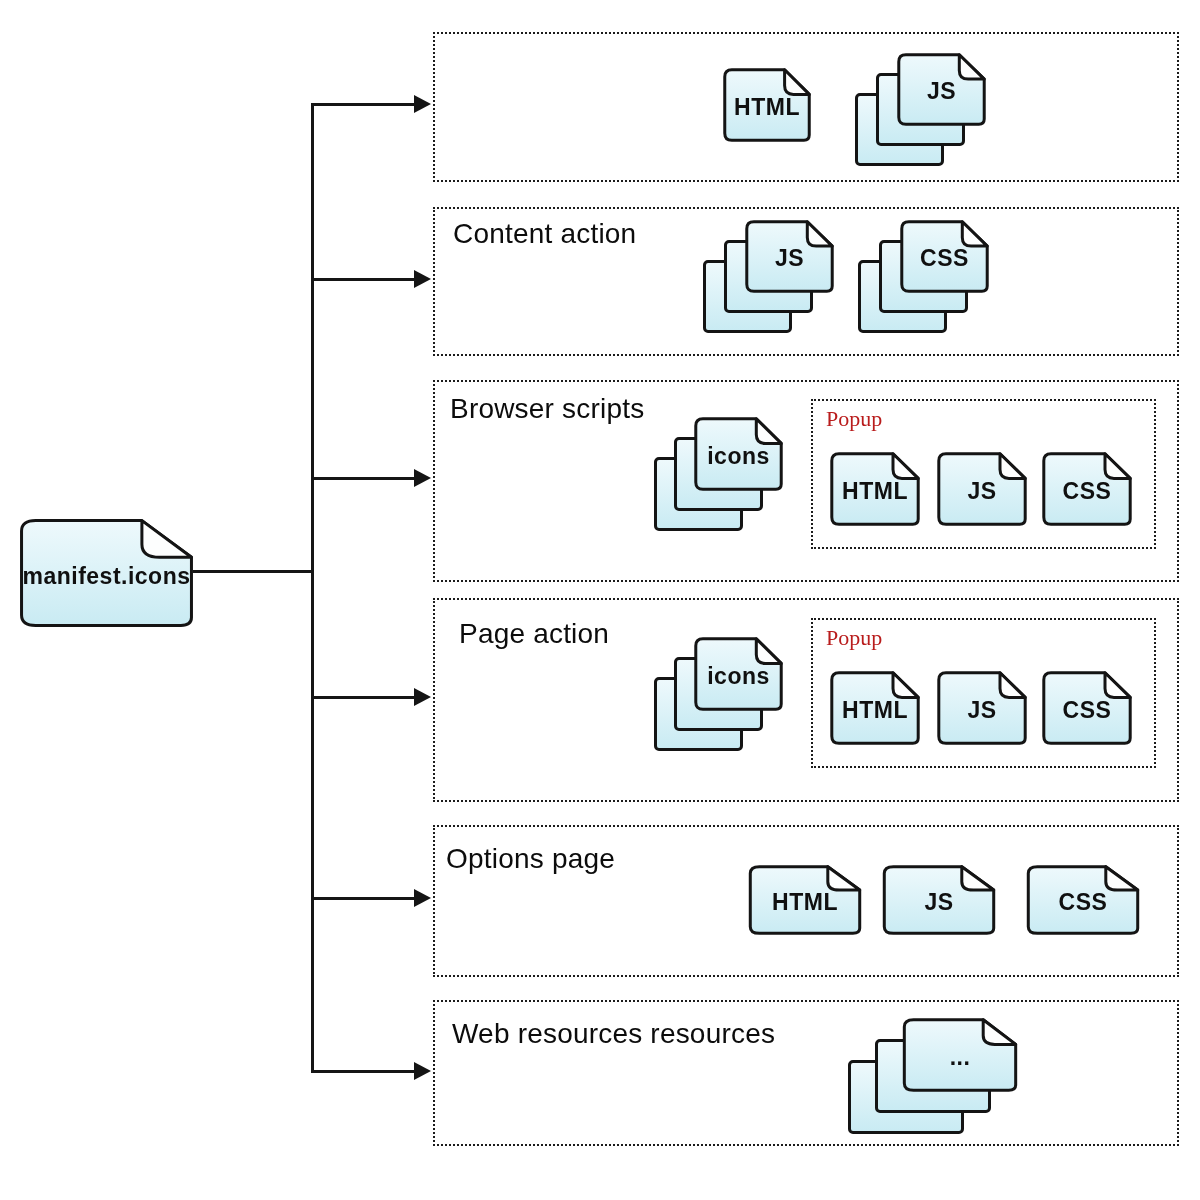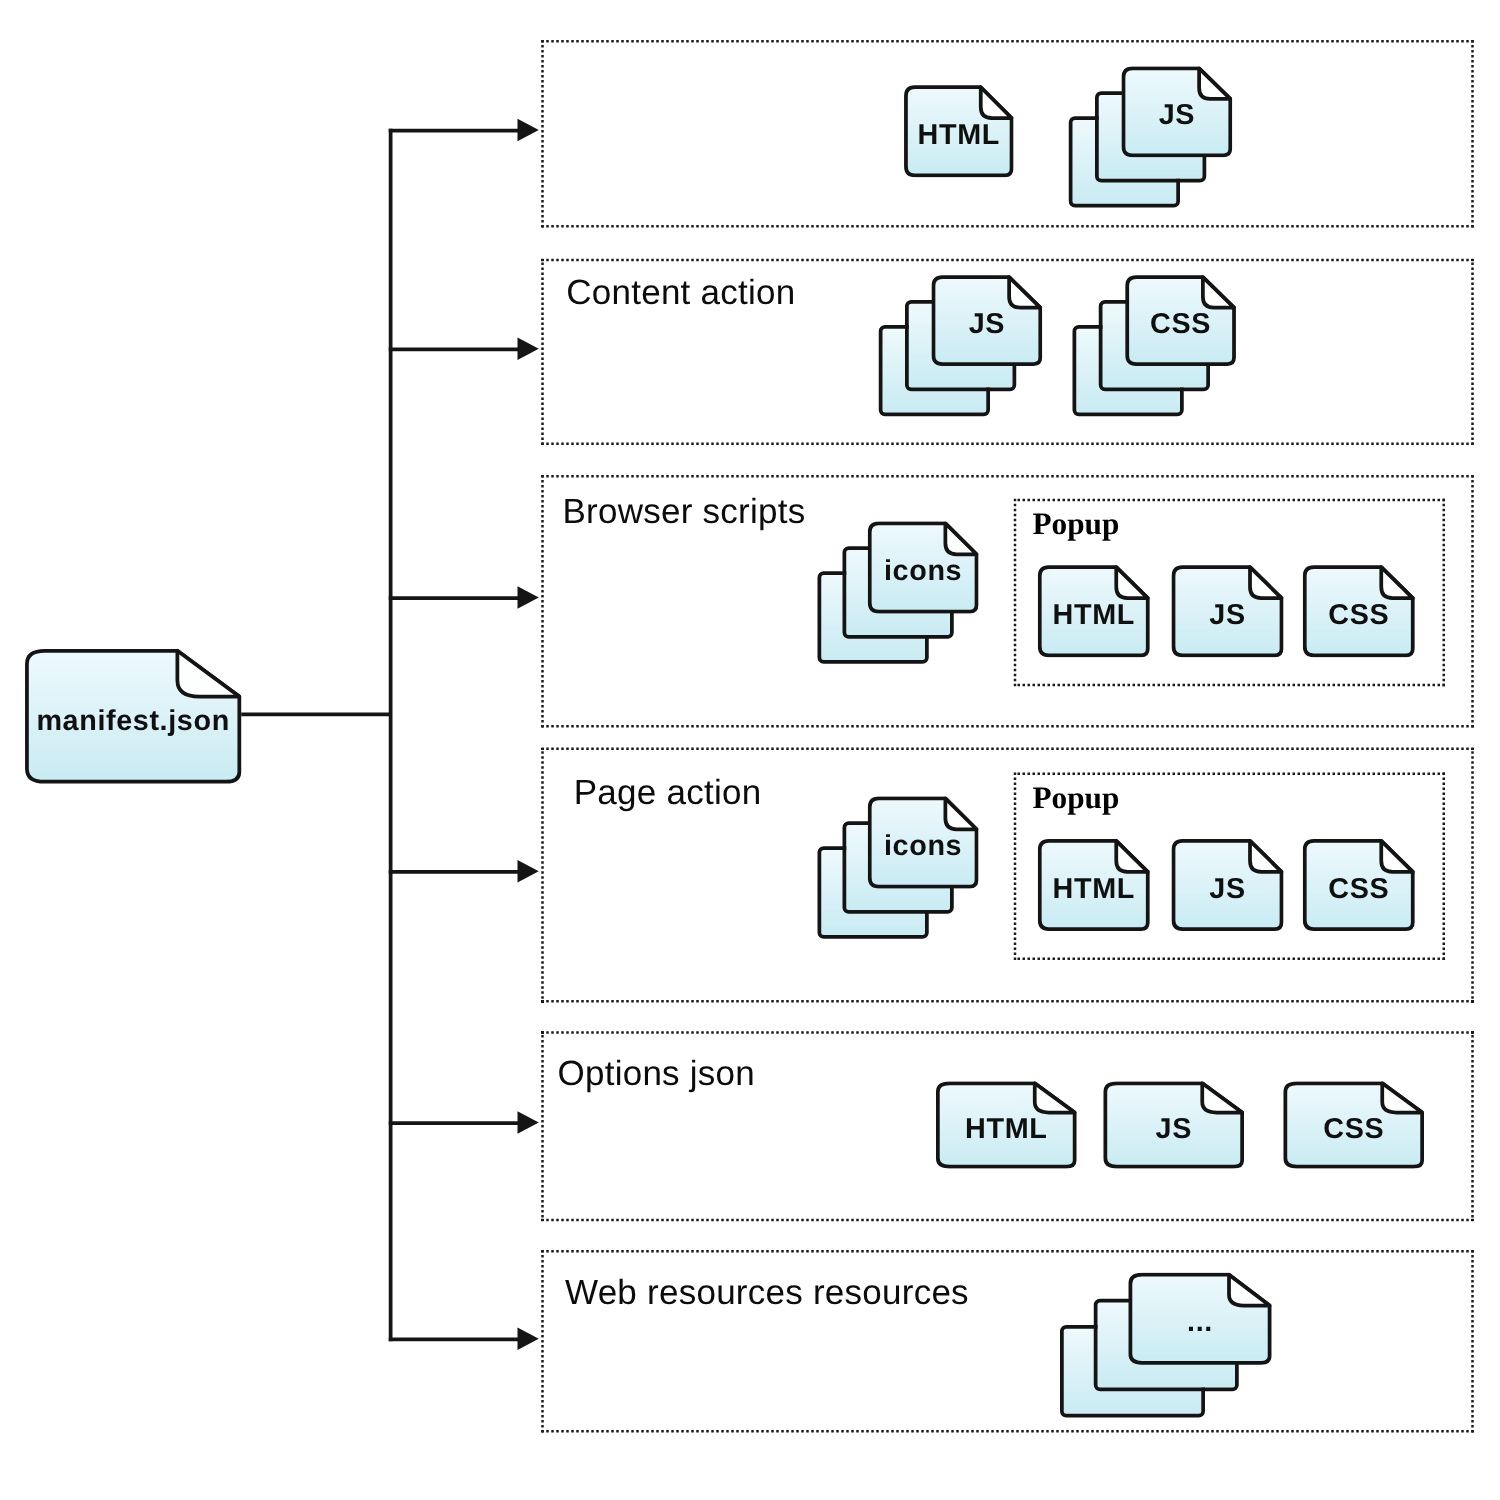--- a/index.html
+++ b/index.html
@@ -4,21 +4,21 @@
 <style>
   html,body{margin:0;padding:0;background:#ffffff;}
   #canvas{position:relative;width:1200px;height:1200px;background:#ffffff;overflow:hidden;
           font-family:"Liberation Sans",sans-serif;}
 
   
   .group{position:absolute;border:2px dotted #1b1b1b;background:transparent;}
   .subgroup{position:absolute;border:2px dotted #1b1b1b;background:transparent;}
 
   .sec-title{position:absolute;font-size:28px;font-weight:400;color:#0c0c0c;letter-spacing:.2px;white-space:nowrap;}
-  .popup-title{position:absolute;font-family:"Liberation Serif",serif;font-weight:700;font-size:25px;color:#000000;}
+  .popup-title{position:absolute;font-family:"Liberation Serif",serif;font-weight:400;font-size:22px;color:#b91c1c;}
 
   
   .doc{position:absolute;}
   .doc svg{position:absolute;left:0;top:0;width:100%;height:100%;overflow:visible;}
   .doc .doclabel{position:absolute;left:0;right:0;top:6%;bottom:0;display:flex;align-items:center;justify-content:center;
         font-weight:700;color:#101010;font-size:23px;letter-spacing:.5px;white-space:nowrap;}
 
   
   .stack{position:absolute;}
   .sheet{position:absolute;width:var(--dw);height:var(--dh);border:3px solid #141414;border-radius:5px;
@@ -73,21 +73,21 @@
   <div class="hline" style="left:311px;top:897px;width:105px;"></div>
   <div class="arrowhead" style="left:414px;top:889px;"></div>
 
   <div class="hline" style="left:311px;top:1070px;width:105px;"></div>
   <div class="arrowhead" style="left:414px;top:1062px;"></div>
 
   <div class="doc" style="left:18px;top:518px;width:177px;height:110px;">
     <svg viewBox="0 0 100 84" preserveAspectRatio="none">
         <use href="#docshape"></use>
       </svg>
-    <span class="doclabel manifest-label">manifest.json</span>
+    <span class="doclabel manifest-label">manifest.icons</span>
   </div>
 
   <div class="group" style="left:433px;top:32px;width:742px;height:146px;"></div>
   <div class="doc" style="left:723px;top:68px;width:88px;height:74px;">
     <svg viewBox="0 0 100 84" preserveAspectRatio="none">
         <use href="#docshape"></use>
       </svg>
     <span class="doclabel">HTML</span>
   </div>
   <div class="stack" style="left:855px;top:53px;--dw:89px;--dh:73px;--ox:21px;--oy:20px;">
@@ -184,21 +184,21 @@
     <span class="doclabel">JS</span>
   </div>
   <div class="doc" style="left:1042px;top:671px;width:90px;height:74px;">
     <svg viewBox="0 0 100 84" preserveAspectRatio="none">
         <use href="#docshape"></use>
       </svg>
     <span class="doclabel">CSS</span>
   </div>
 
   <div class="group" style="left:433px;top:825px;width:742px;height:148px;"></div>
-  <span class="sec-title" style="left:446px;top:843px;">Options json</span>
+  <span class="sec-title" style="left:446px;top:843px;">Options page</span>
   <div class="doc" style="left:748px;top:865px;width:114px;height:70px;">
     <svg viewBox="0 0 100 84" preserveAspectRatio="none">
         <use href="#docshape"></use>
       </svg>
     <span class="doclabel">HTML</span>
   </div>
   <div class="doc" style="left:882px;top:865px;width:114px;height:70px;">
     <svg viewBox="0 0 100 84" preserveAspectRatio="none">
         <use href="#docshape"></use>
       </svg>

